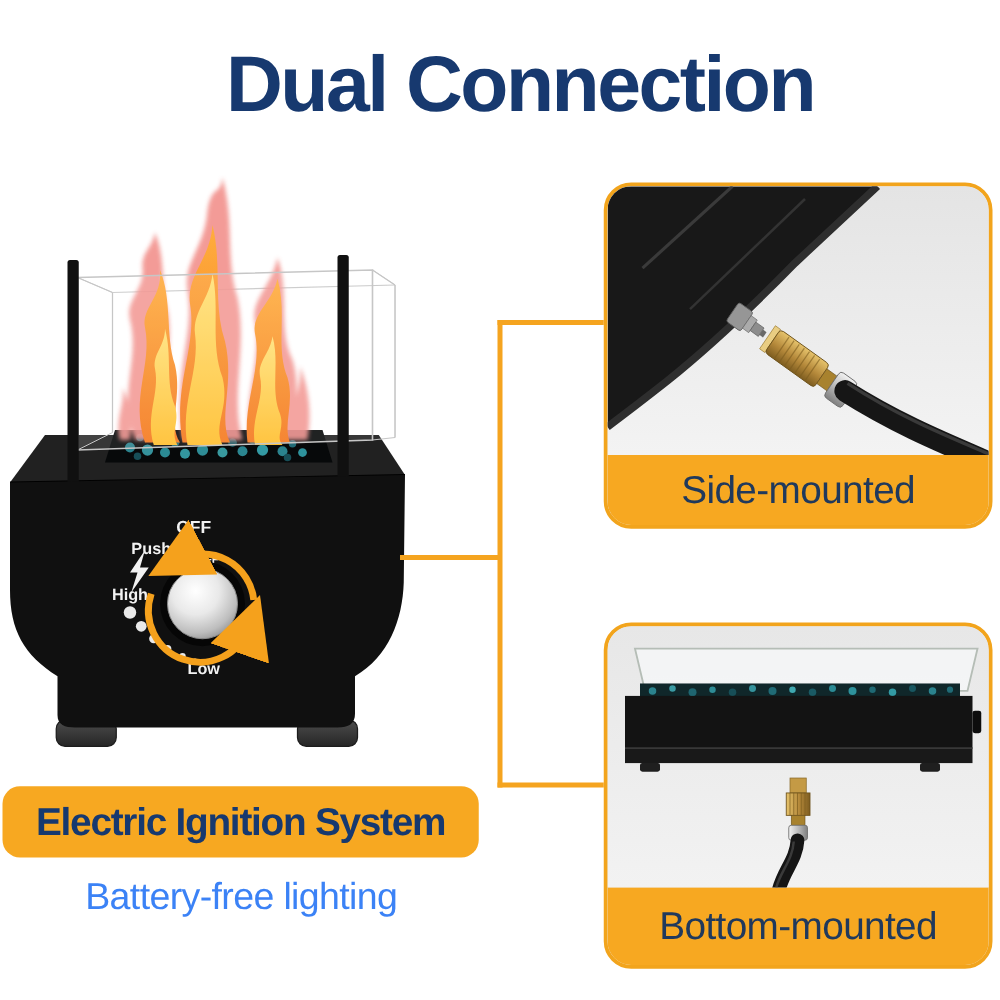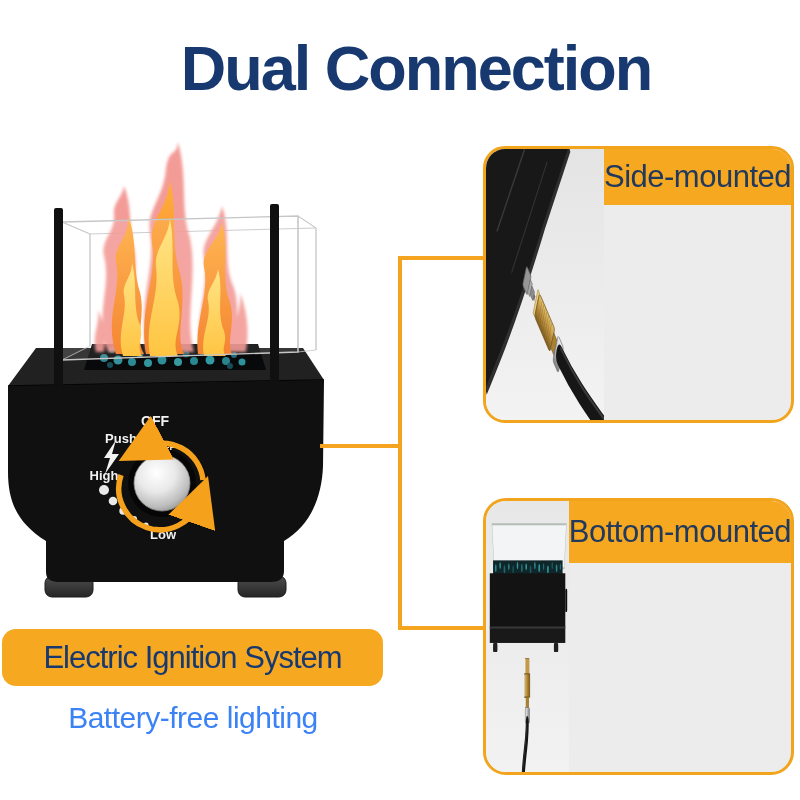--- a/index.html
+++ b/index.html
@@ -9,32 +9,32 @@
               font-size:63px;font-weight:bold;letter-spacing:-2px;color:#17396f;}
   .connector{position:absolute;background:#f5a41f;}
   #conn-mid{left:320px;top:444px;width:80px;height:4px;}
   #conn-vert{left:398px;top:256px;width:4px;height:374px;}
   #conn-top{left:398px;top:256px;width:85px;height:4px;}
   #conn-bottom{left:398px;top:626px;width:85px;height:4px;}
   .firepit{position:absolute;left:0;top:130px;width:340px;height:490px;}
   .firepit text{font-family:"Liberation Sans",sans-serif;font-weight:bold;fill:#f2f2f2;}
   .panel{position:absolute;left:483px;width:311px;height:277px;border:3px solid #f2a41c;
          border-radius:22px;overflow:hidden;background:#ececec;box-sizing:border-box;
-         display:flex;flex-direction:row;}
+         display:flex;flex-direction:column;}
   #side-panel{top:146px;}
-  #bottom-panel{top:498px;border-radius:23px;}
+  #bottom-panel{top:498px;}
   .panel-photo{flex:1;position:relative;min-height:0;}
   .panel-photo svg{display:block;width:100%;height:100%;}
   .panel-band{background:#f7a821;display:flex;align-items:center;justify-content:center;
               color:#20395c;font-size:31px;letter-spacing:-0.5px;white-space:nowrap;}
   #side-panel .panel-band{height:56px;}
   #bottom-panel .panel-band{height:62px;}
   .badge{position:absolute;left:2px;top:629px;width:381px;height:57px;background:#f7a821;
          border-radius:14px;display:flex;align-items:center;justify-content:center;
-         font-weight:normal;font-size:31px;letter-spacing:-1px;color:#17396f;white-space:nowrap;}
+         font-weight:bold;font-size:31px;letter-spacing:-1px;color:#17396f;white-space:nowrap;}
   .subtitle{position:absolute;left:0;top:701px;width:386px;text-align:center;
             font-size:30px;letter-spacing:-0.5px;color:#3b82f6;}
 </style>
 </head>
 <body>
 
 <div class="stage">
 
   <h1 class="page-title">Dual Connection</h1>
 

